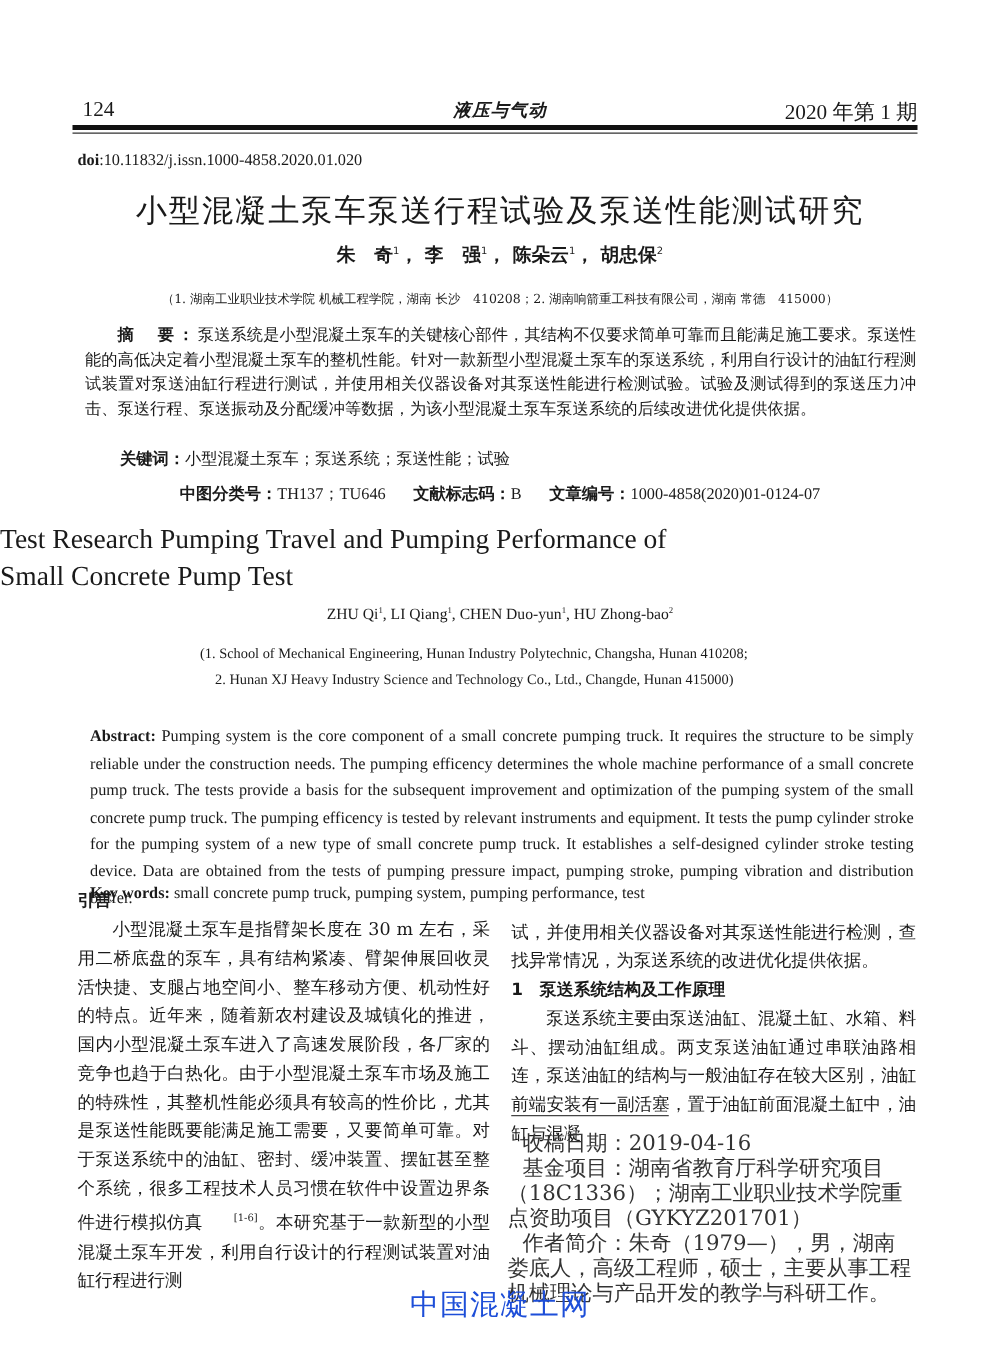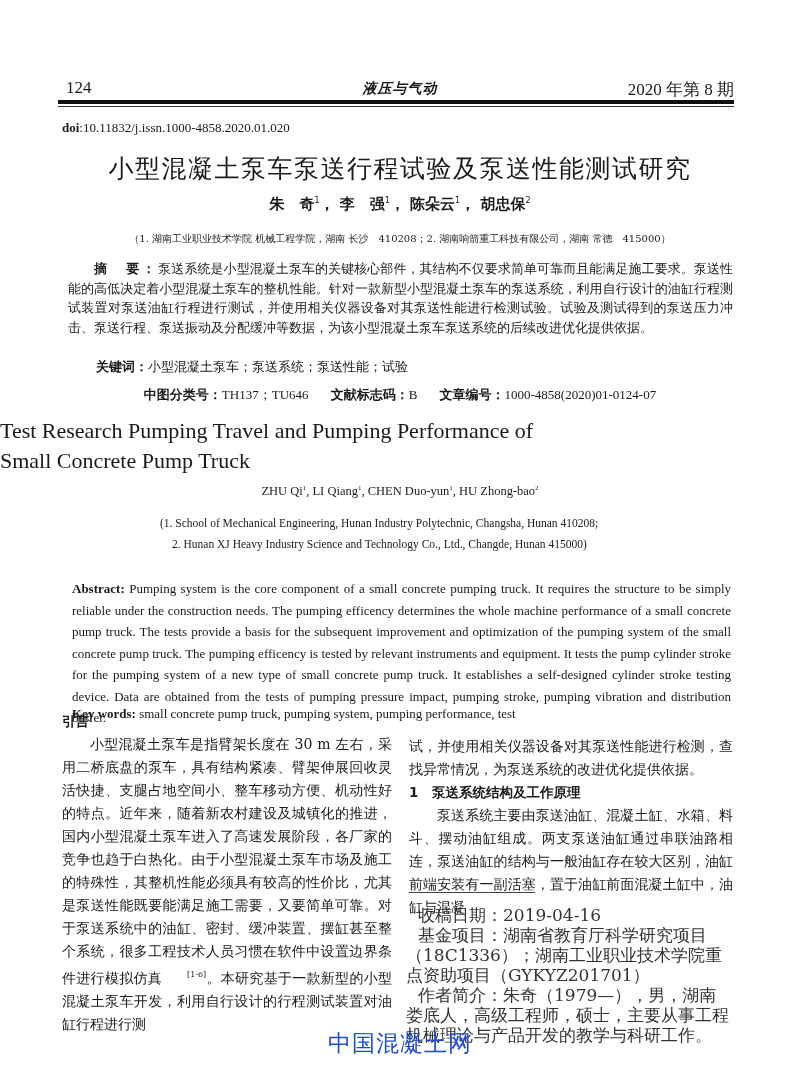--- a/index.html
+++ b/index.html
@@ -57,21 +57,21 @@
     .footnotes .ind { text-indent: 12px; margin: 0; }
 
     .watermark { left: 0; width: 800px; top: 1028px; text-align: center; font-size: 23px; color: #f0a050;
                  font-family: "DejaVu Sans", sans-serif; letter-spacing: 1px; }
   </style>
 </head>
 <body>
 
 <div class="abs hdr-left serif">124</div>
 <div class="abs hdr-center">液压与气动</div>
-<div class="abs hdr-right serif">2020 年第 8 期</div>
+<div class="abs hdr-right serif">2020 年第 1 期</div>
 <div class="abs rule-thick"></div>
 <div class="abs rule-thin"></div>
 
 <div class="abs doi serif">
   <b>doi</b>:<span>10.11832/j.issn.1000-4858.2020.01.020</span>
 </div>
 
 <div class="abs title sans">小型混凝土泵车泵送行程试验及泵送性能测试研究</div>
 <div class="abs authors sans">
   <span>朱　奇</span><sup>1</sup>，
@@ -88,21 +88,21 @@
   <span class="lbl">关键词：</span><span>小型混凝土泵车；泵送系统；泵送性能；试验</span>
 </div>
 <div class="abs cls-line">
   <span class="lbl">中图分类号：</span><span class="serif">TH137；TU646</span><span class="gap"></span>
   <span class="lbl">文献标志码：</span><span class="serif">B</span><span class="gap"></span>
   <span class="lbl">文章编号：</span><span class="serif">1000-4858(2020)01-0124-07</span>
 </div>
 
 <div class="abs title-en serif">
   <div>Test Research Pumping Travel and Pumping Performance of</div>
-  <div>Small Concrete Pump Truck</div>
+  <div>Small Concrete Pump Test</div>
 </div>
 <div class="abs authors-en serif">
   <span>ZHU Qi</span><sup>1</sup>,
   <span>LI Qiang</span><sup>1</sup>,
   <span>CHEN Duo-yun</span><sup>1</sup>,
   <span>HU Zhong-bao</span><sup>2</sup>
 </div>
 <div class="abs affil-en serif">
   <div>(1. School of Mechanical Engineering, Hunan Industry Polytechnic, Changsha, Hunan  410208;</div>
   <div class="l2">2. Hunan XJ Heavy Industry Science and Technology Co., Ltd., Changde, Hunan  415000)</div>

